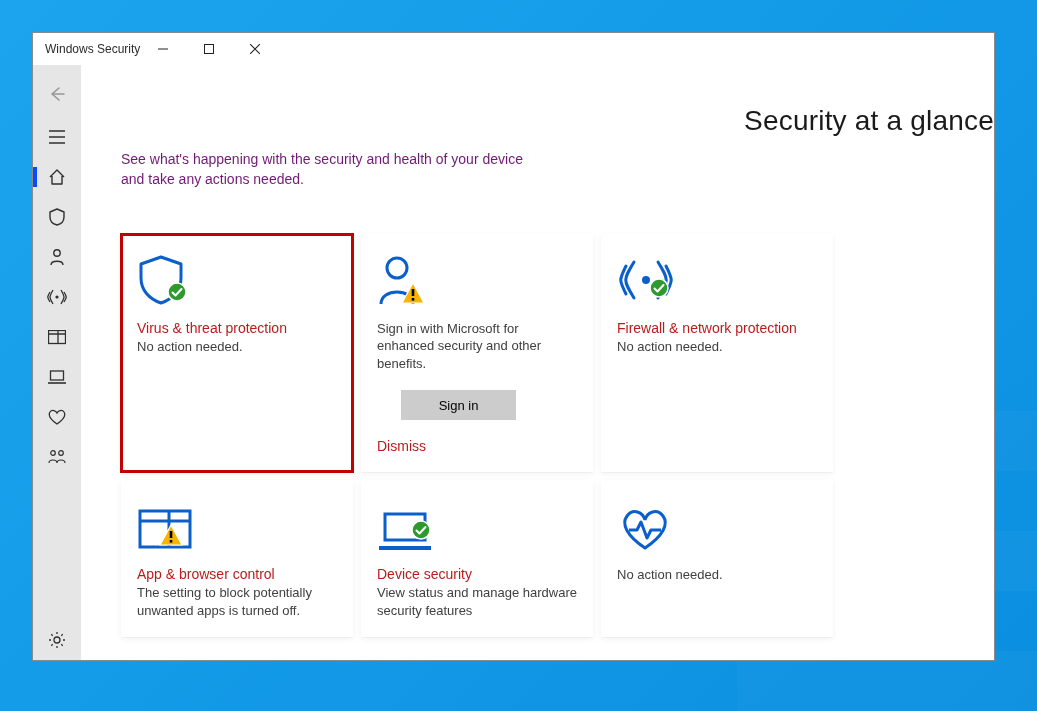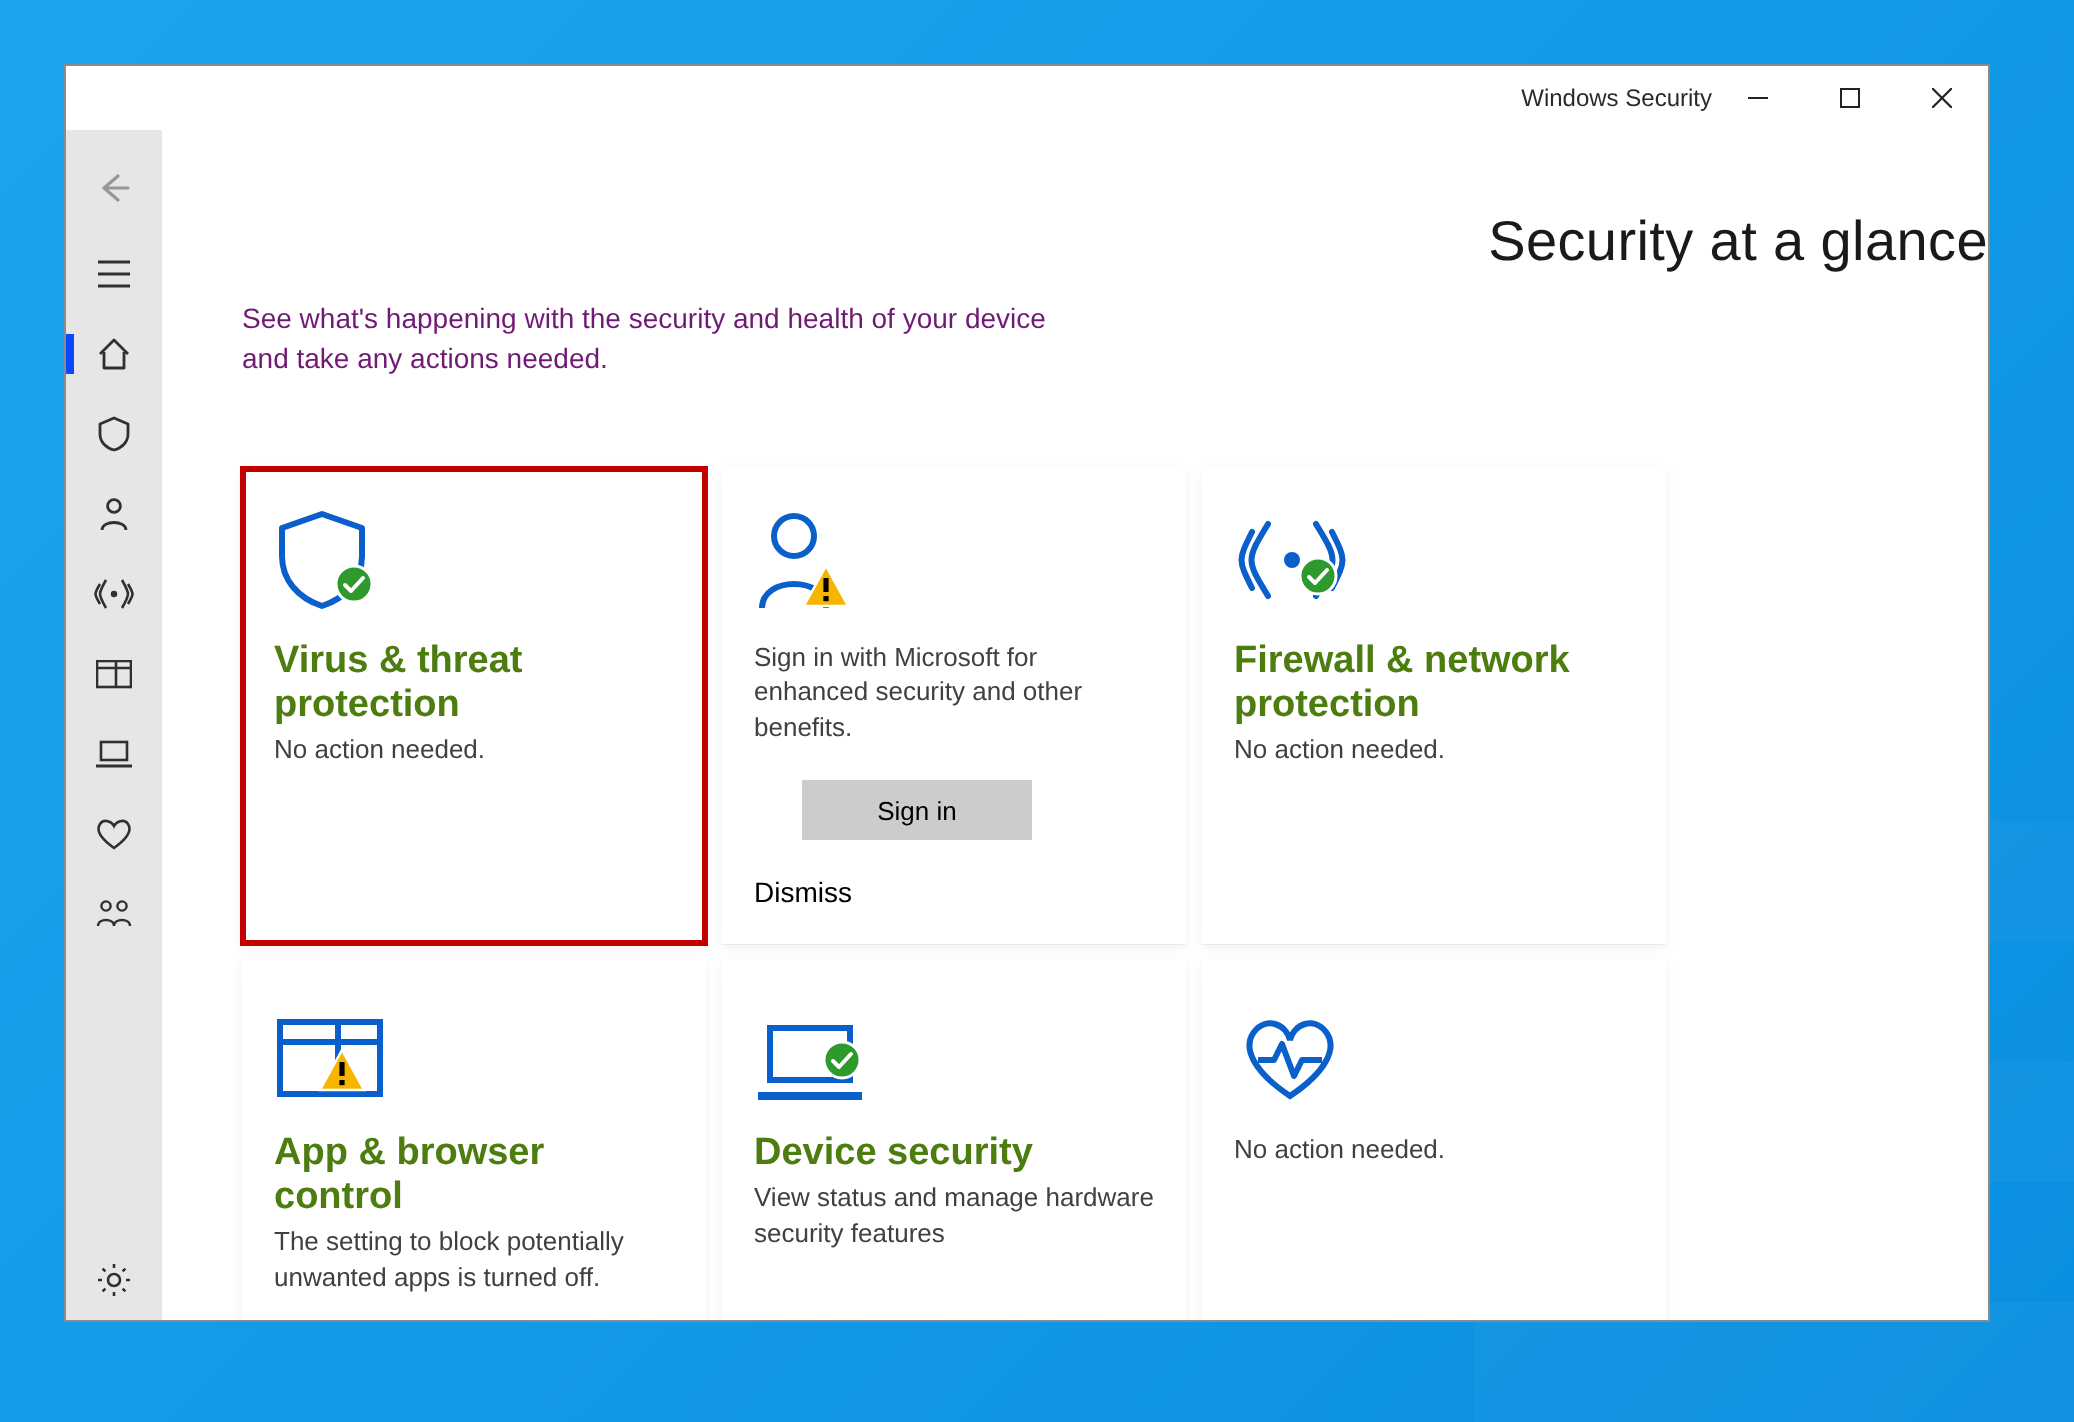--- a/index.html
+++ b/index.html
@@ -37,21 +37,21 @@
     background: #ffffff;
     border: 1px solid #8a8a8a;
     display: flex;
     flex-direction: column;
     overflow: hidden;
   }
   .titlebar {
     height: 32px;
     display: flex;
     align-items: center;
-    justify-content: flex-end;
+    justify-content: flex-start;
     padding-left: 12px;
     font-size: 12px;
     color: #2b2b2b;
     background: #fff;
   }
   .win-controls { display: flex; }
   .win-btn {
     width: 46px; height: 32px;
     display: flex; align-items: center; justify-content: center;
     font-size: 12px; color: #222;
@@ -118,43 +118,43 @@
     min-height:130px;
   }
   .card.row2 { min-height:140px; }
   .card-icon {
     height: 56px;
     display:flex; align-items:flex-end;
     margin-bottom: 14px;
     position:relative;
   }
   .card-title {
-    font-size: 19px;
-    color:#4d7c0f;
+    font-size: 14px;
+    color:#b91c1c;
     margin: 4px 0 2px 0;
-    font-weight:700;
+    font-weight:400;
   }
   .card-desc {
     font-size: 13px;
     color:#404040;
     line-height:1.35;
   }
   .card-button {
     margin-top: 18px;
     width: 115px; height: 30px;
     background:#cccccc; border:none;
     font-size:13px; color:#000;
     cursor:pointer;
     margin-left:24px;
   }
   .card-link {
     display:block;
     margin-top: 18px;
     font-size: 14px;
-    color:#000000;
+    color:#b91c1c;
     cursor:pointer;
   }
   .badge {
     position:absolute;
   }
   svg { display:block; }
 </style>
 </head>
 <body>
 

